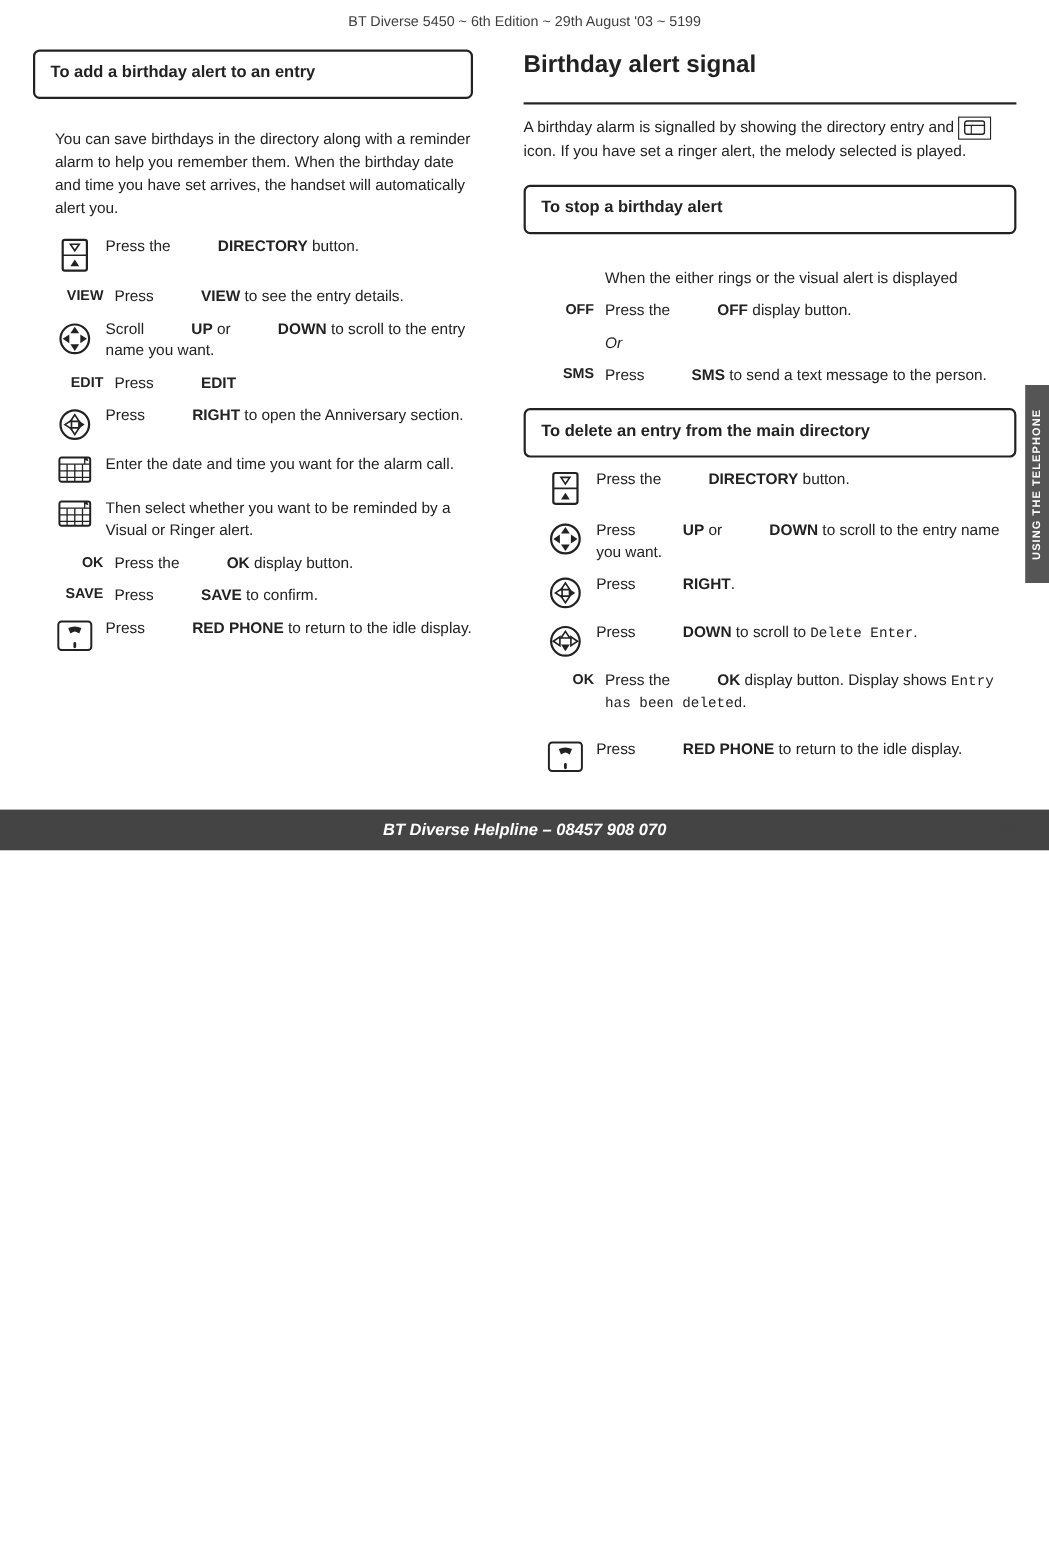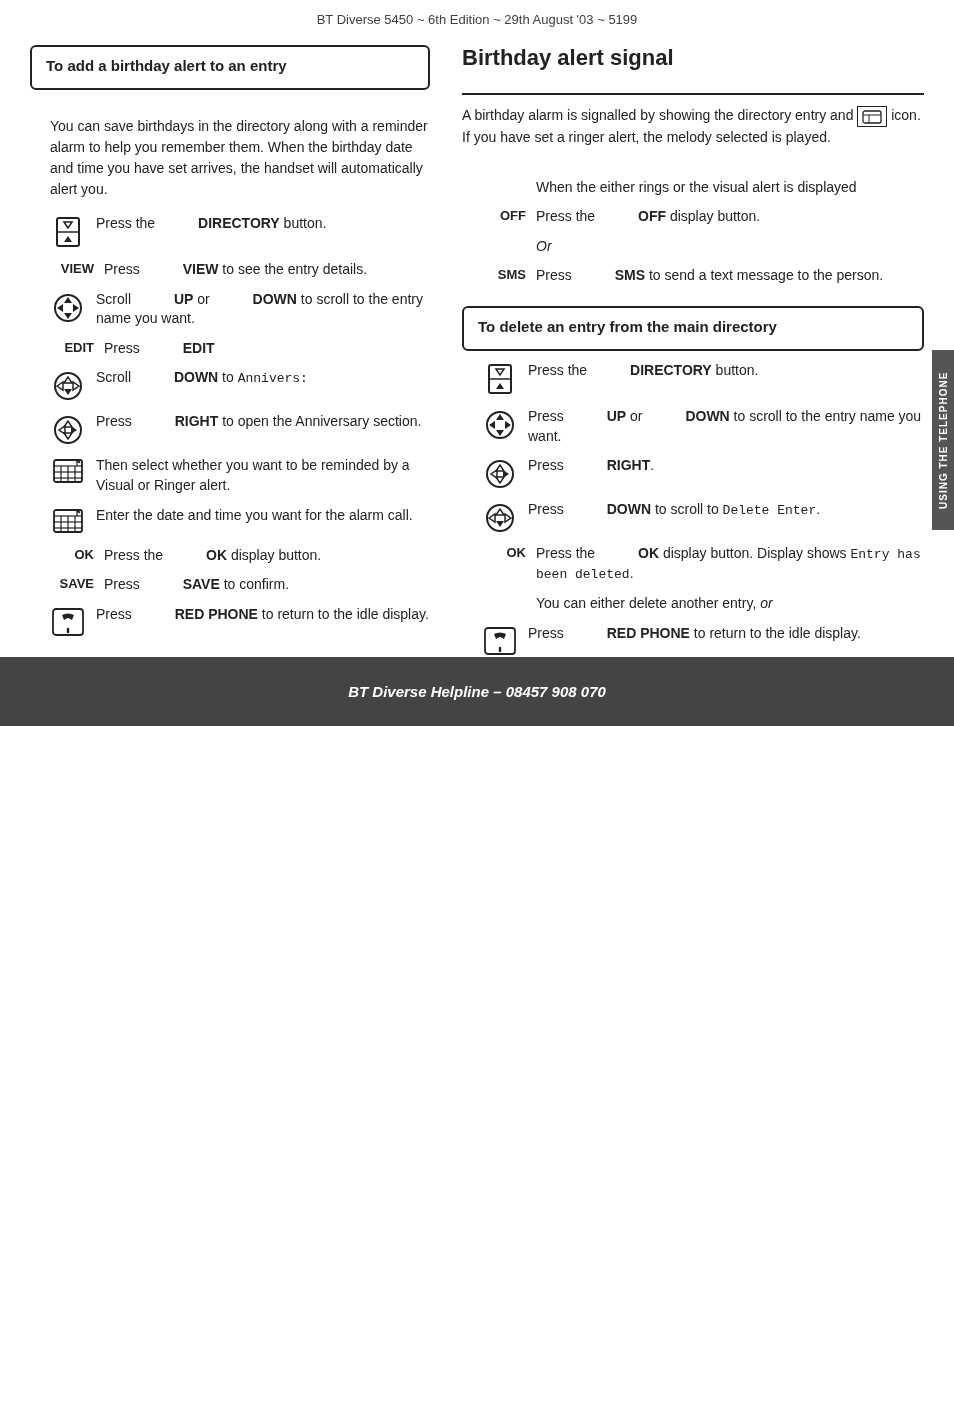--- a/index.html
+++ b/index.html
@@ -14,21 +14,21 @@
     }
     .page-header {
       text-align: center;
       padding: 12px 0 8px 0;
       font-size: 13px;
       color: #404040;
     }
     .main-content {
       display: flex;
       flex-direction: row;
-      gap: 2px;
+      gap: 16px;
       padding: 10px 30px 0 30px;
       position: relative;
     }
     .left-col {
       width: 420px;
       flex-shrink: 0;
       padding-right: 20px;
     }
     .right-col {
       flex: 1;
@@ -96,21 +96,21 @@
     }
     
     .footer-bar {
       position: absolute;
       bottom: 0;
       left: 0;
       width: 100%;
       background: #444;
       color: #fff;
       text-align: center;
-      padding: 26px 0;
+      padding: 10px 0;
       font-style: italic;
       font-weight: bold;
       font-size: 15px;
     }
     .page-number {
       position: absolute;
       bottom: 14px;
       right: 30px;
       font-size: 13px;
       color: #444;
@@ -192,32 +192,20 @@
           </svg>
         </div>
         <div class="step-text">Scroll <b>UP</b> or <b>DOWN</b> to scroll to the entry name you want.</div>
       </div>
 
       <div class="step-row">
         <div class="step-label"><b>EDIT</b></div>
         <div class="step-text">Press <b>EDIT</b></div>
       </div>
 
-      <div class="step-row">
-        <div class="step-icon">
-          <svg width="32" height="32" viewBox="0 0 32 32">
-            <circle cx="16" cy="16" r="13" fill="none" stroke="#222" stroke-width="2"></circle>
-            <polygon points="16,25 12,19 20,19" fill="#222"></polygon>
-            <polygon points="5,16 11,12 11,20" fill="none" stroke="#222" stroke-width="1.5"></polygon>
-            <polygon points="27,16 21,12 21,20" fill="none" stroke="#222" stroke-width="1.5"></polygon>
-            <polygon points="16,7 12,13 20,13" fill="none" stroke="#222" stroke-width="1.5"></polygon>
-          </svg>
-        </div>
-        <div class="step-text">Scroll <b>DOWN</b> to <span class="mono">Annivers:</span></div>
-      </div>
 
       <div class="step-row">
         <div class="step-icon">
           <svg width="32" height="32" viewBox="0 0 32 32">
             <circle cx="16" cy="16" r="13" fill="none" stroke="#222" stroke-width="2"></circle>
             <polygon points="25,16 19,12 19,20" fill="#222"></polygon>
             <polygon points="7,16 13,12 13,20" fill="none" stroke="#222" stroke-width="1.5"></polygon>
             <polygon points="16,7 12,13 20,13" fill="none" stroke="#222" stroke-width="1.5"></polygon>
             <polygon points="16,25 12,19 20,19" fill="none" stroke="#222" stroke-width="1.5"></polygon>
           </svg>
@@ -232,38 +220,38 @@
             <line x1="2" y1="8" x2="30" y2="8" stroke="#222" stroke-width="1.2"></line>
             <line x1="2" y1="14" x2="30" y2="14" stroke="#222" stroke-width="1.2"></line>
             <line x1="2" y1="20" x2="30" y2="20" stroke="#222" stroke-width="1.2"></line>
             <line x1="9" y1="8" x2="9" y2="24" stroke="#222" stroke-width="1.2"></line>
             <line x1="16" y1="8" x2="16" y2="24" stroke="#222" stroke-width="1.2"></line>
             <line x1="23" y1="8" x2="23" y2="24" stroke="#222" stroke-width="1.2"></line>
             <line x1="25" y1="2" x2="25" y2="8" stroke="#222" stroke-width="1.2"></line>
             <polygon points="29,4 25,2 25,6" fill="#222" transform="rotate(45,27,4)"></polygon>
           </svg>
         </div>
-        <div class="step-text">Then select whether you want to be reminded by a Visual or Ringer alert.</div>
+        <div class="step-text">Enter the date and time you want for the alarm call.</div>
       </div>
 
       <div class="step-row">
         <div class="step-icon">
           <svg width="32" height="28" viewBox="0 0 32 28">
             <rect x="2" y="2" width="28" height="22" rx="2" fill="none" stroke="#222" stroke-width="1.8"></rect>
             <line x1="2" y1="8" x2="30" y2="8" stroke="#222" stroke-width="1.2"></line>
             <line x1="2" y1="14" x2="30" y2="14" stroke="#222" stroke-width="1.2"></line>
             <line x1="2" y1="20" x2="30" y2="20" stroke="#222" stroke-width="1.2"></line>
             <line x1="9" y1="8" x2="9" y2="24" stroke="#222" stroke-width="1.2"></line>
             <line x1="16" y1="8" x2="16" y2="24" stroke="#222" stroke-width="1.2"></line>
             <line x1="23" y1="8" x2="23" y2="24" stroke="#222" stroke-width="1.2"></line>
             <line x1="25" y1="2" x2="25" y2="8" stroke="#222" stroke-width="1.2"></line>
             <polygon points="29,4 25,2 25,6" fill="#222" transform="rotate(45,27,4)"></polygon>
           </svg>
         </div>
-        <div class="step-text">Enter the date and time you want for the alarm call.</div>
+        <div class="step-text">Then select whether you want to be reminded by a Visual or Ringer alert.</div>
       </div>
 
       <div class="step-row">
         <div class="step-label"><b>OK</b></div>
         <div class="step-text">Press the <b>OK</b> display button.</div>
       </div>
 
       <div class="step-row">
         <div class="step-label"><b>SAVE</b></div>
         <div class="step-text">Press <b>SAVE</b> to confirm.</div>
@@ -292,20 +280,23 @@
           <svg width="20" height="14" viewBox="0 0 20 14" style="vertical-align:middle;">
             <rect x="1" y="1" width="18" height="12" rx="2" fill="none" stroke="#222" stroke-width="1.3"></rect>
             <line x1="1" y1="5" x2="19" y2="5" stroke="#222" stroke-width="1"></line>
             <line x1="7" y1="5" x2="7" y2="13" stroke="#222" stroke-width="1"></line>
           </svg>
         </span>
         icon. If you have set a ringer alert, the melody selected is played.
       </p>
     </div>
 
+    <div class="section-block" style="margin-bottom:20px;">
+      <div class="box-header-title">To stop a birthday alert</div>
+    </div>
 
     <div class="steps-container" style="margin-bottom:20px;">
 
       <div class="step-row">
         <div class="step-icon" style="width:44px;"></div>
         <div class="step-text">When the either rings or the visual alert is displayed</div>
       </div>
 
       <div class="step-row">
         <div class="step-label"><b>OFF</b></div>
@@ -380,21 +371,20 @@
         <div class="step-text">Press <b>DOWN</b> to scroll to <span class="mono">Delete Enter</span>.</div>
       </div>
 
       <div class="step-row">
         <div class="step-label"><b>OK</b></div>
         <div class="step-text">Press the <b>OK</b> display button. Display shows <span class="mono">Entry has been deleted</span>.</div>
       </div>
 
       <div class="step-row">
         <div class="step-icon" style="width:44px;"></div>
-        <div class="step-text">You can either delete another entry, <i>or</i></div>
       </div>
 
       <div class="step-row">
         <div class="step-icon">
           <svg width="34" height="30" viewBox="0 0 34 30">
             <rect x="2" y="2" width="30" height="26" rx="3" fill="none" stroke="#222" stroke-width="1.8"></rect>
             <path d="M11 8 Q17 5 23 8 L21 13 Q18 11 17 11 Q16 11 13 13 Z" fill="#222"></path>
             <line x1="17" y1="22" x2="17" y2="25" stroke="#222" stroke-width="2.5" stroke-linecap="round"></line>
           </svg>
         </div>

